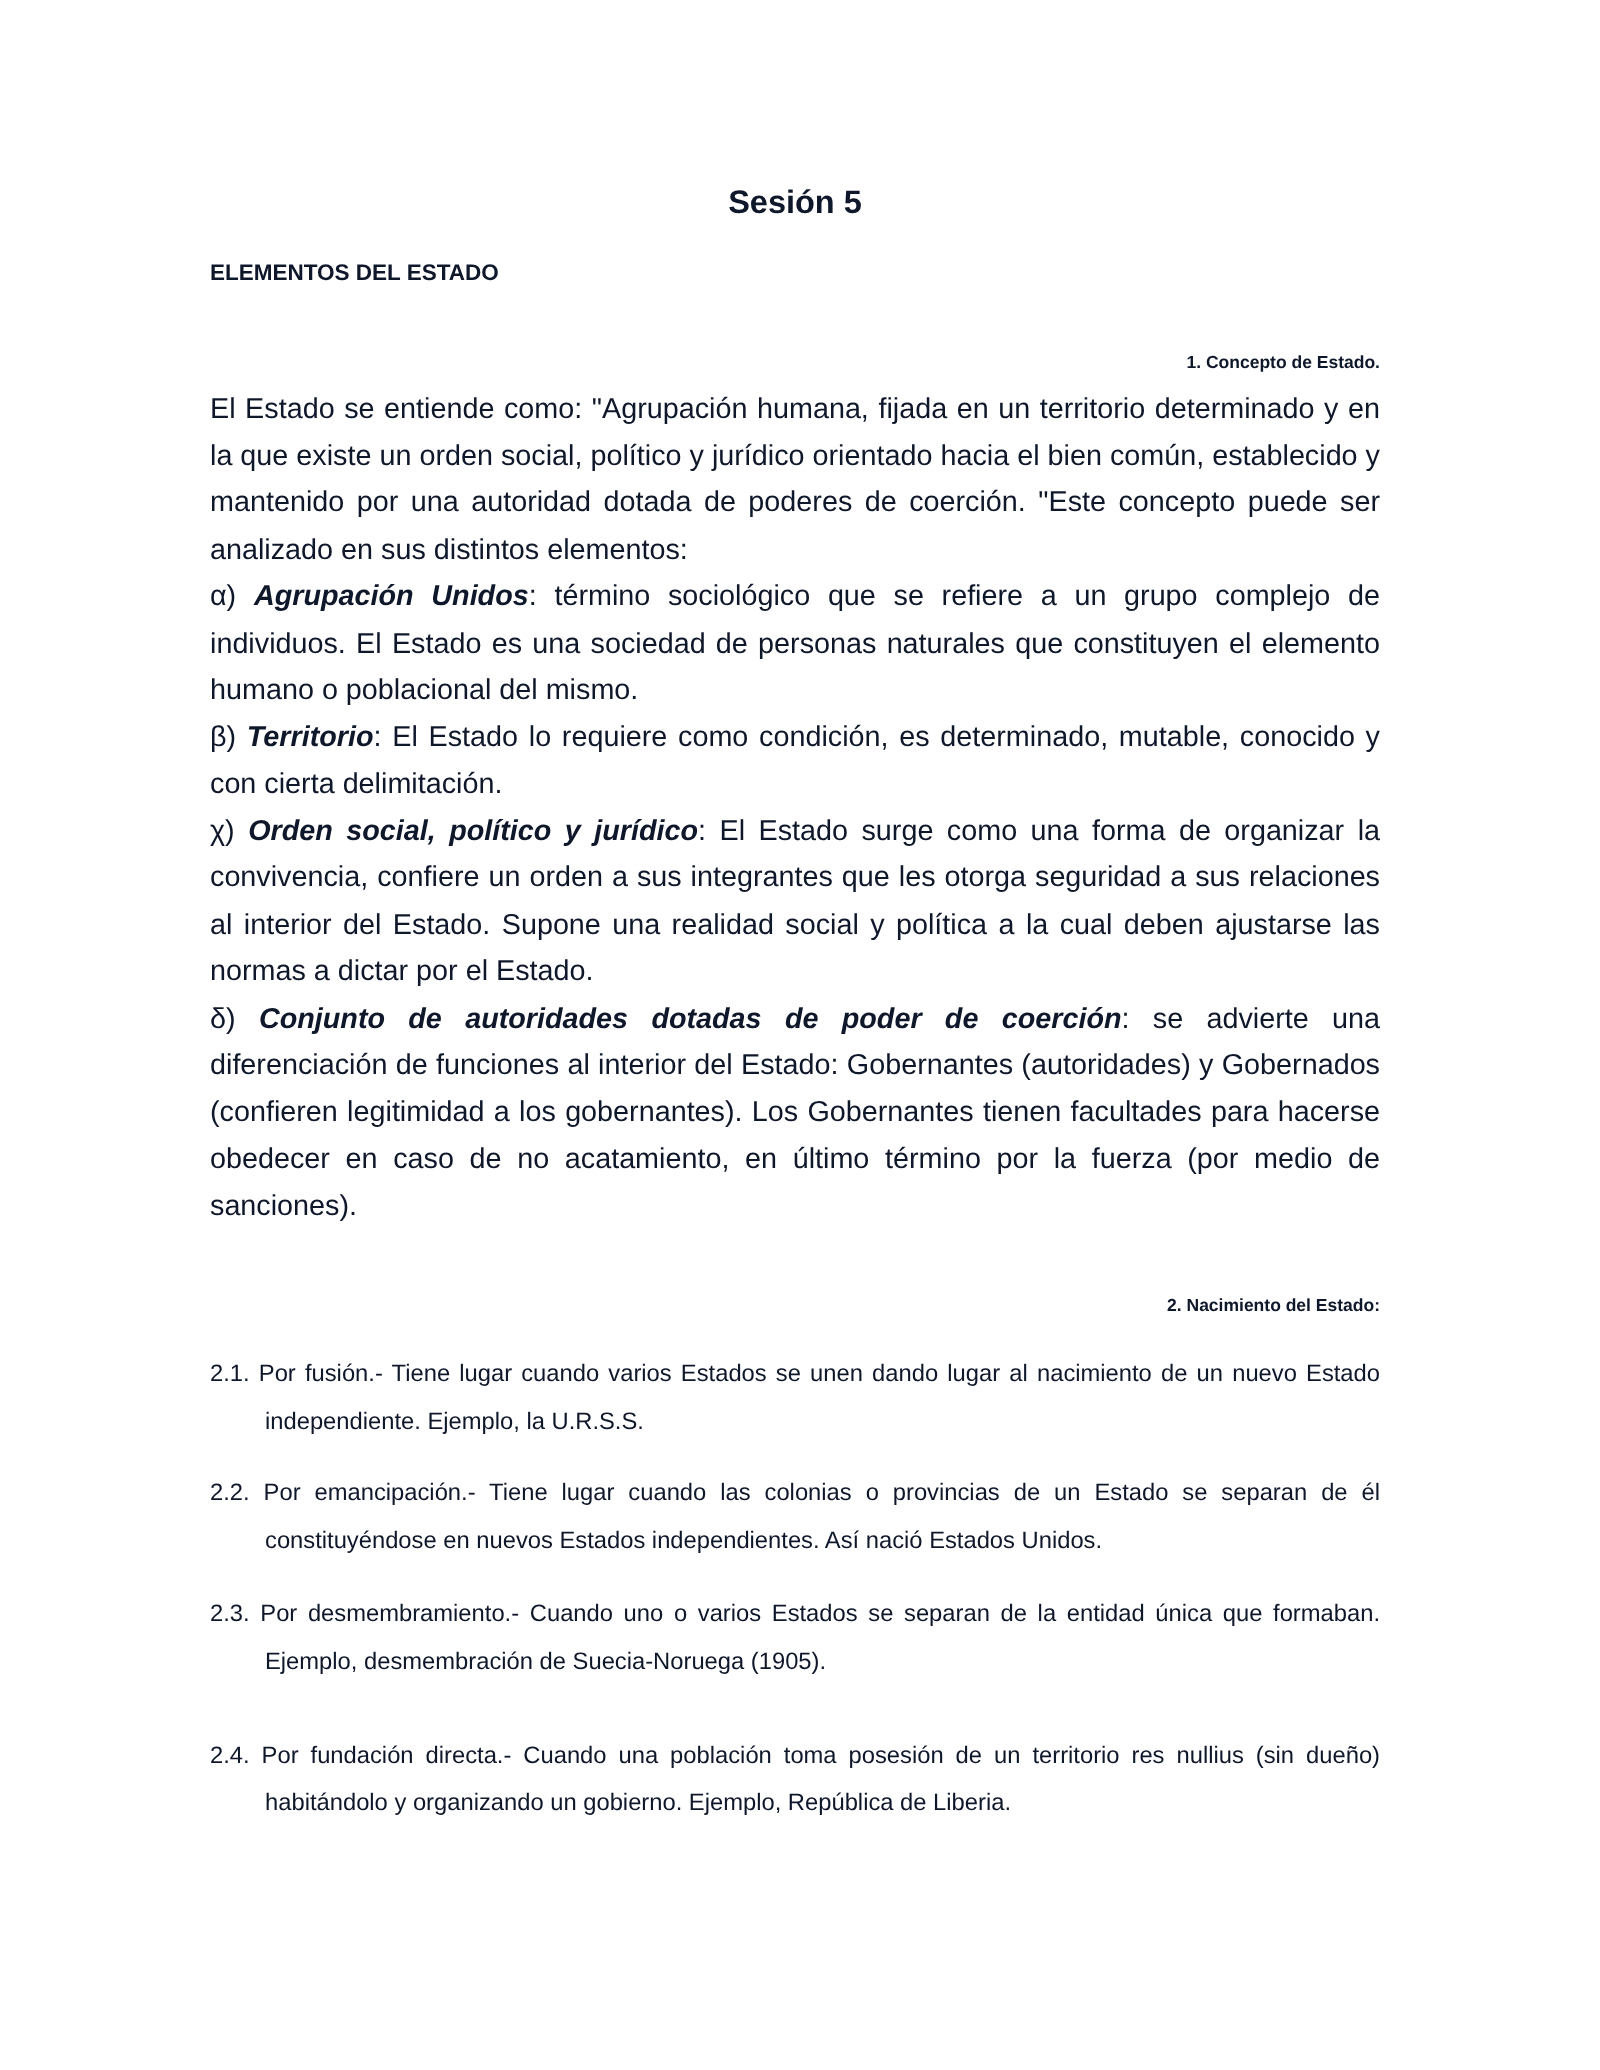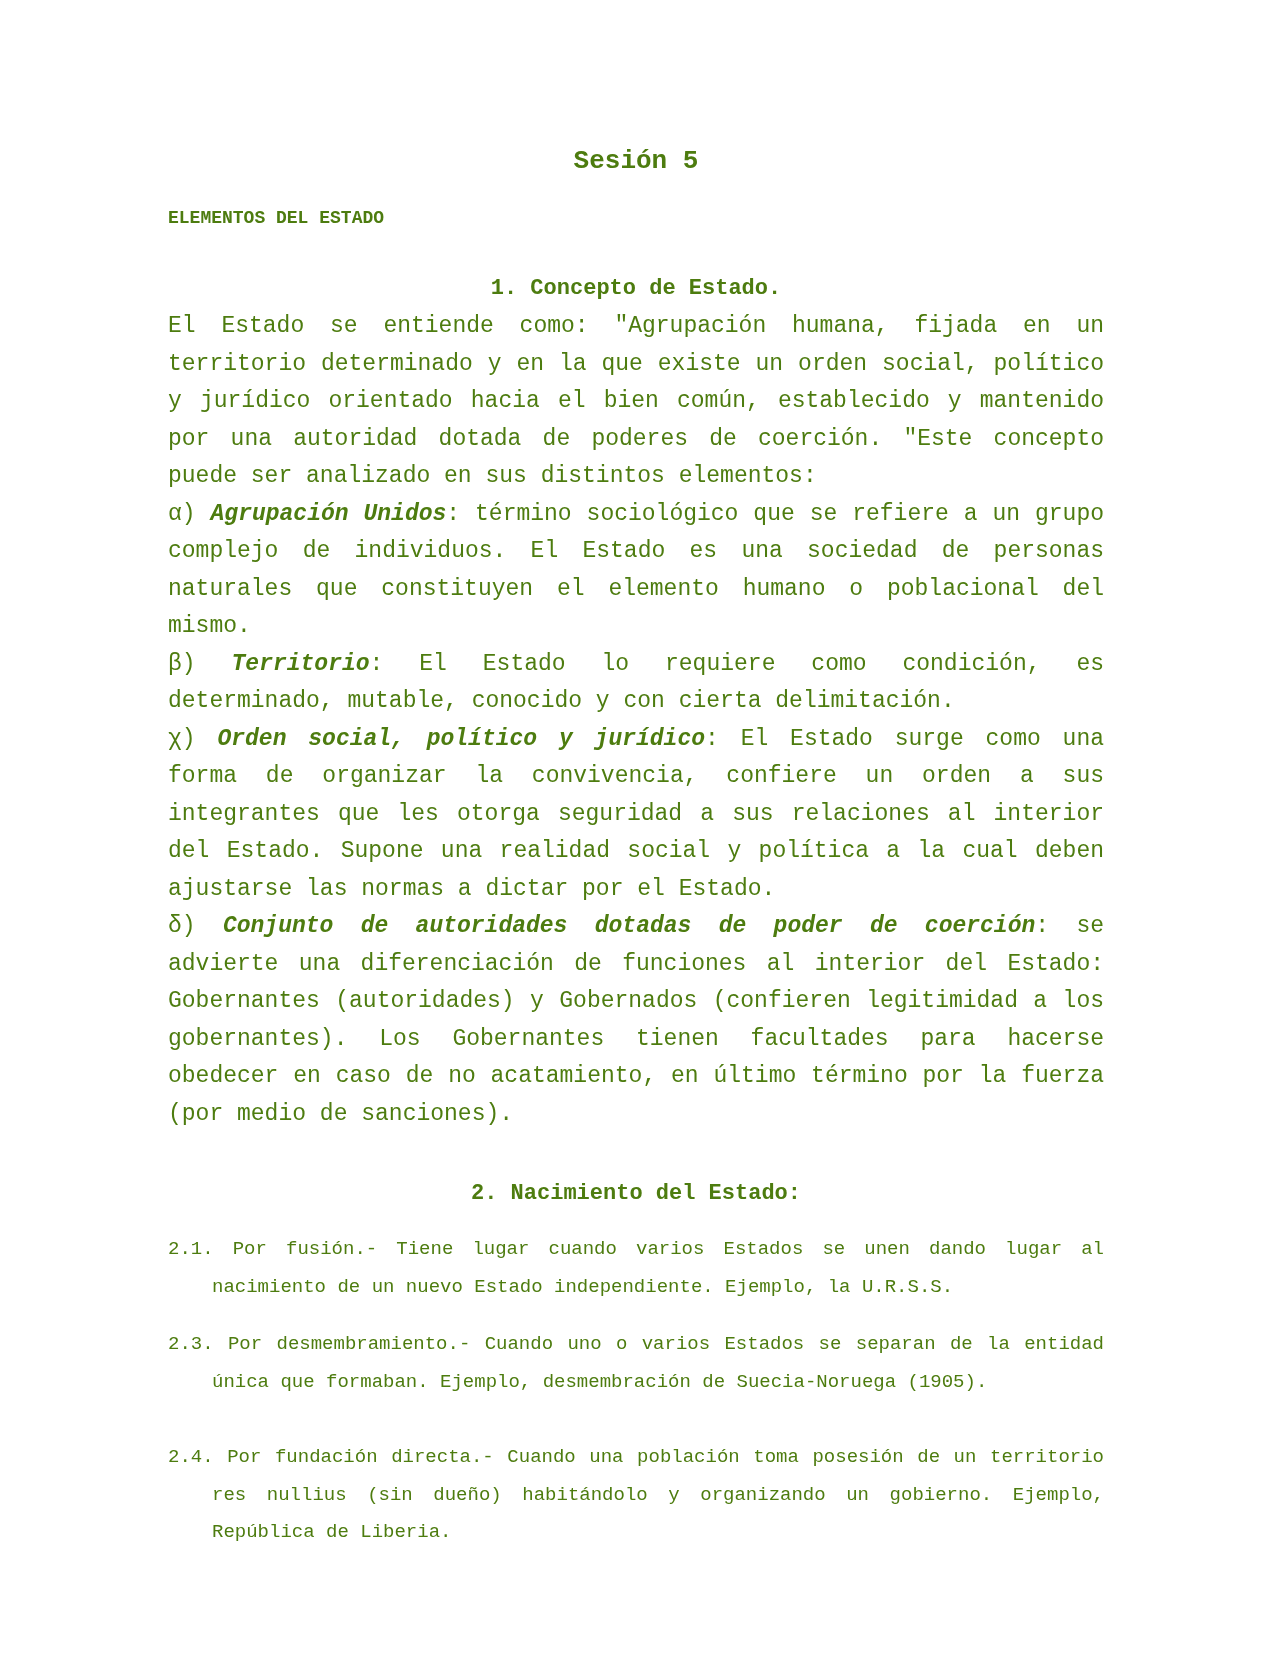--- a/index.html
+++ b/index.html
@@ -6,22 +6,22 @@
     margin: 0;
     padding: 0;
     background: #ffffff;
   }
   .page {
     position: relative;
     width: 1280px;
     height: 1656px;
     background: #ffffff;
     overflow: hidden;
-    font-family: Liberation Mono, monospace;
-    color: #4d7c0f;
+    font-family: Liberation Sans, sans-serif;
+    color: #0f172a;
     border-radius: 22px;
   }
   .content {
     margin-left: 168px;
     width: 936px;
     padding-top: 144px;
   }
   .doc-title {
     margin: 0;
     text-align: center;
@@ -31,24 +31,24 @@
   }
   .doc-subtitle {
     margin: 28px 0 0 0;
     text-align: left;
     font-size: 18px;
     line-height: 24px;
     font-weight: bold;
   }
   .section-heading {
     margin: 44px 0 0 0;
-    font-size: 22px;
+    font-size: 14px;
     line-height: 30px;
     font-weight: bold;
-    text-align: center;
+    text-align: right;
   }
   .section-heading.second {
     margin-top: 46px;
   }
   .body-block {
     margin-top: 4px;
   }
   .body-block p {
     margin: 0;
     font-size: 23px;
@@ -97,20 +97,21 @@
       <p><span>χ)</span> <span class="term">Orden social, político y jurídico</span><span>: El Estado surge como una forma de organizar la convivencia, confiere un orden a sus integrantes que les otorga seguridad a sus relaciones al interior del Estado. Supone una realidad social y política a la cual deben ajustarse las normas a dictar por el Estado.</span></p>
 
       <p><span>δ)</span> <span class="term">Conjunto de autoridades dotadas de poder de coerción</span><span>: se advierte una diferenciación de funciones al interior del Estado: Gobernantes (autoridades) y Gobernados (confieren legitimidad a los gobernantes). Los Gobernantes tienen facultades para hacerse obedecer en caso de no acatamiento, en último término por la fuerza (por medio de sanciones).</span></p>
     </div>
 
     <h2 class="section-heading second">2. Nacimiento del Estado:</h2>
 
     <div class="list-block">
       <p class="list-item gap-1"><span>2.1.</span> <span>Por fusión.- Tiene lugar cuando varios Estados se unen dando lugar al nacimiento de un nuevo Estado independiente. Ejemplo, la U.R.S.S.</span></p>
 
+      <p class="list-item gap-2"><span>2.2.</span> <span>Por emancipación.-  Tiene lugar cuando las colonias o provincias de un Estado se separan de él constituyéndose en nuevos Estados independientes. Así nació Estados Unidos.</span></p>
 
       <p class="list-item gap-3"><span>2.3.</span> <span>Por desmembramiento.- Cuando uno o varios Estados se separan de la entidad única que formaban. Ejemplo, desmembración de Suecia-Noruega (1905).</span></p>
 
       <p class="list-item gap-4"><span>2.4.</span> <span>Por fundación directa.- Cuando una población toma posesión de un territorio res nullius (sin dueño) habitándolo y organizando un gobierno. Ejemplo, República de Liberia.</span></p>
 
     </div>
 
   </div>
 </div>
 

